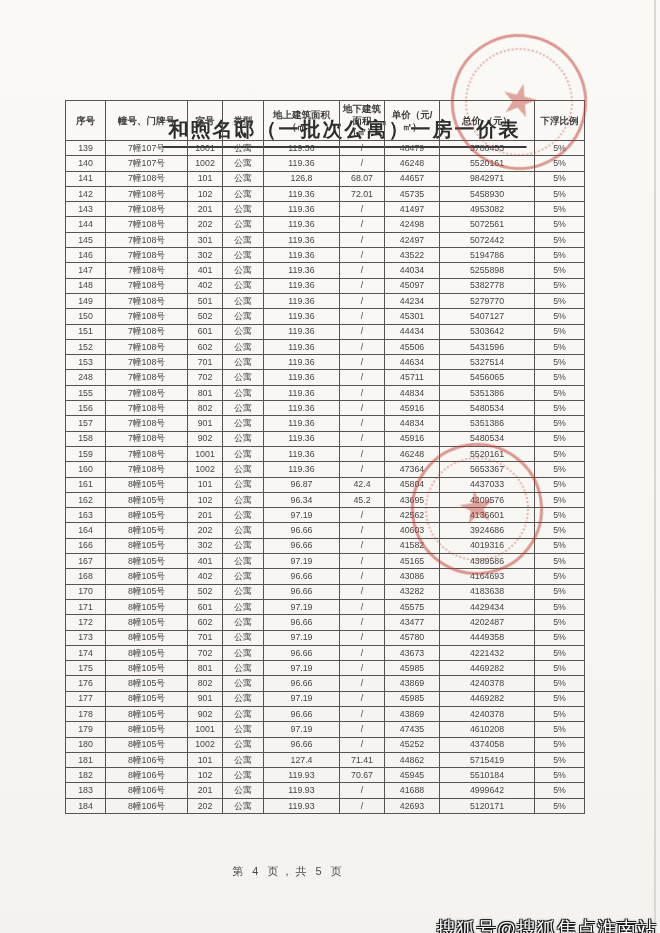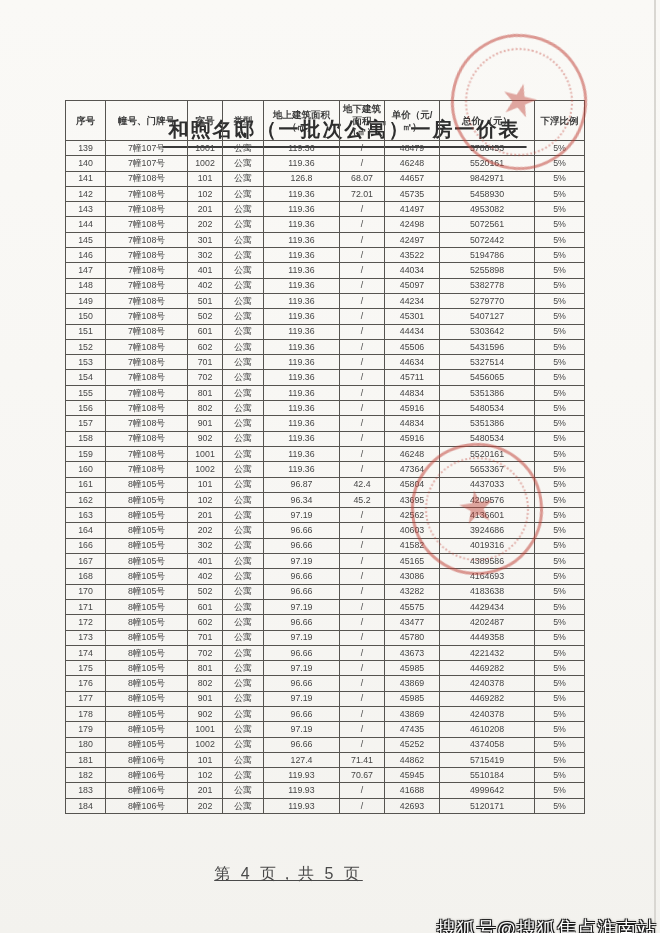--- a/index.html
+++ b/index.html
@@ -58,24 +58,23 @@
     line-height: 1;
     color: #454545;
   }
   .footer {
     position: absolute;
     top: 864px;
     left: 65px;
     width: 519px;
     text-align: center;
     transform: translateX(-36px);
-    font-size: 16px;
+    font-size: 11px;
     letter-spacing: 3px;
     color: #4a4a4a;
-    text-decoration: underline;
   }
   .stamp {
     position: absolute;
     border-radius: 50%;
     border: 3px solid rgba(191,64,54,0.52);
     filter: blur(0.4px);
     pointer-events: none;
   }
   .stamp::before {
     content: "";
@@ -302,21 +301,21 @@
           <td>7幢108号</td>
           <td>701</td>
           <td>公寓</td>
           <td>119.36</td>
           <td>/</td>
           <td>44634</td>
           <td>5327514</td>
           <td>5%</td>
         </tr>
         <tr>
-          <td>154</td>
+          <td>248</td>
           <td>7幢108号</td>
           <td>702</td>
           <td>公寓</td>
           <td>119.36</td>
           <td>/</td>
           <td>45711</td>
           <td>5456065</td>
           <td>5%</td>
         </tr>
         <tr>

